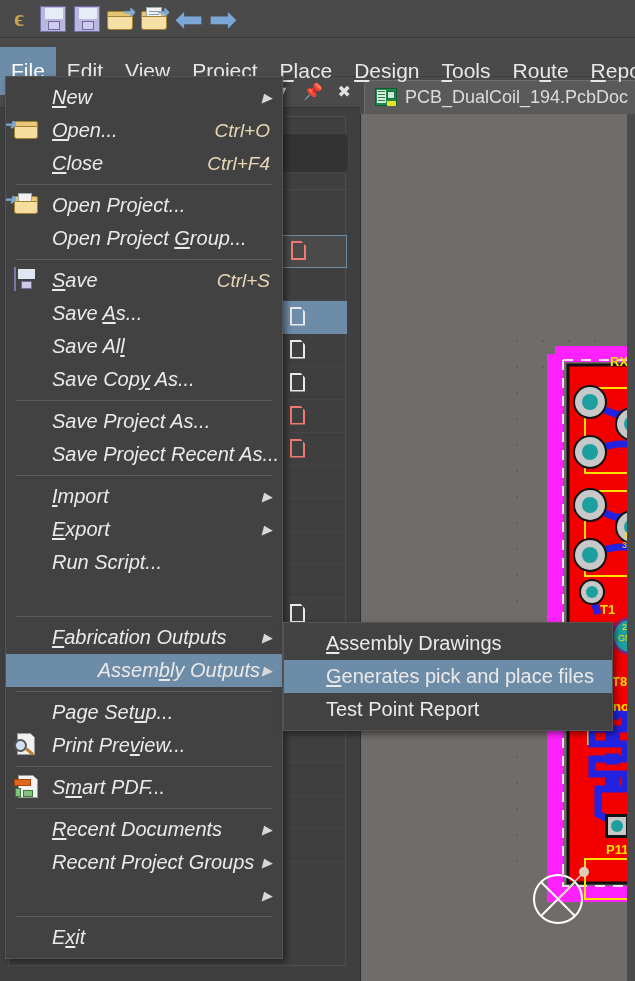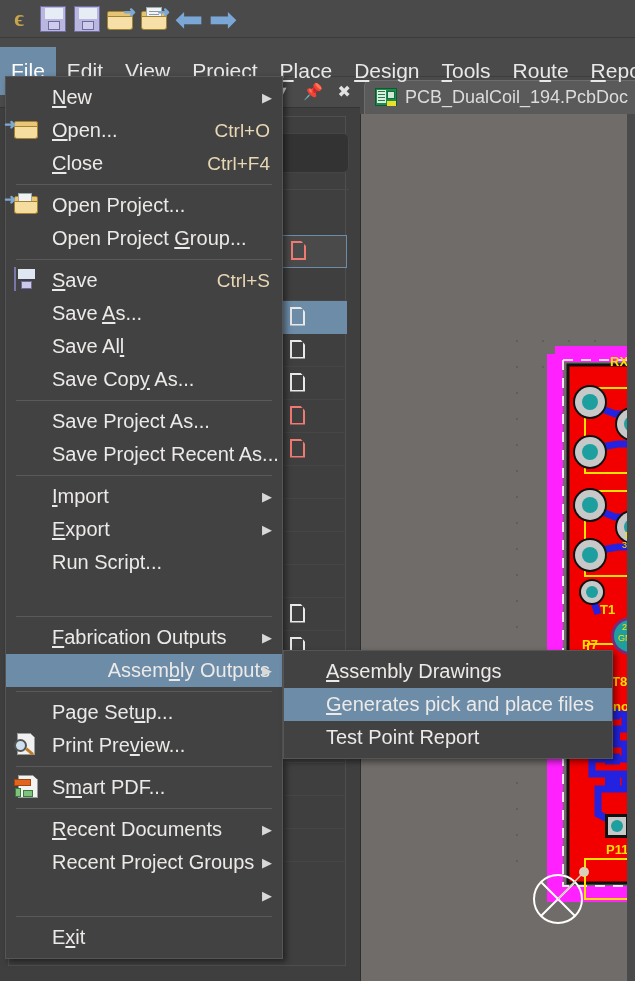--- a/index.html
+++ b/index.html
@@ -87,33 +87,34 @@
   .pcbwrap{position:absolute;left:360px;top:114px;width:267px;height:867px;background:#706c69;overflow:hidden;}
 
   
   .menu{
     position:absolute;left:5px;top:76px;width:278px;
     background:#424242;border:1px solid #555;box-sizing:border-box;
     box-shadow:3px 3px 6px rgba(0,0,0,.45);padding:4px 0;
   }
   .mi{
     position:relative;height:33px;display:flex;align-items:center;
-    color:#eceae8;font-size:20px;padding-left:46px;padding-right:12px;box-sizing:border-box;
+    color:#eceae8;font-size:20px;padding-left:46px;padding-right:22px;box-sizing:border-box;
     white-space:nowrap;
+    font-style:italic;
   }
   .mi.hl{background:#6d8ca8;justify-content:flex-end;}
   .mi .acc{position:absolute;right:12px;color:#e8d7b4;font-size:19px;}
   .mi .arrow{position:absolute;right:10px;color:#d8d8d8;font-size:13px;}
   .mi .mico{position:absolute;left:8px;top:4px;width:28px;height:26px;}
   .sep{height:1px;background:#5a5a5a;margin:4px 10px;}
 
   .submenu{
     position:absolute;left:283px;top:622px;width:330px;
     background:#424242;border:1px solid #555;box-sizing:border-box;
-    box-shadow:3px 3px 6px rgba(0,0,0,.45);padding:4px 0;margin-top:28px;
+    box-shadow:3px 3px 6px rgba(0,0,0,.45);padding:4px 0;
   }
   .smi{height:33px;display:flex;align-items:center;color:#eceae8;font-size:20px;padding-left:42px;white-space:nowrap;}
   .smi.hl{background:#6d8ca8;}
 
   
   .ic-folder{position:relative;width:26px;height:22px;}
   .ic-folder .back{position:absolute;left:0;top:3px;width:24px;height:17px;background:#e8c878;border:1px solid #a4832f;box-sizing:border-box;border-radius:2px 2px 0 0;}
   .ic-folder .front{position:absolute;left:0;top:8px;width:24px;height:13px;background:#f5dda0;border:1px solid #a4832f;box-sizing:border-box;border-radius:0 0 3px 3px;}
   .ic-folder .arr{position:absolute;right:-2px;top:-2px;color:#7fa8d0;font-size:14px;font-weight:bold;}
   .ic-folder .pg{position:absolute;left:4px;top:0px;width:14px;height:13px;background:#f2f2f2;border:1px solid #9aa;box-sizing:border-box;}

